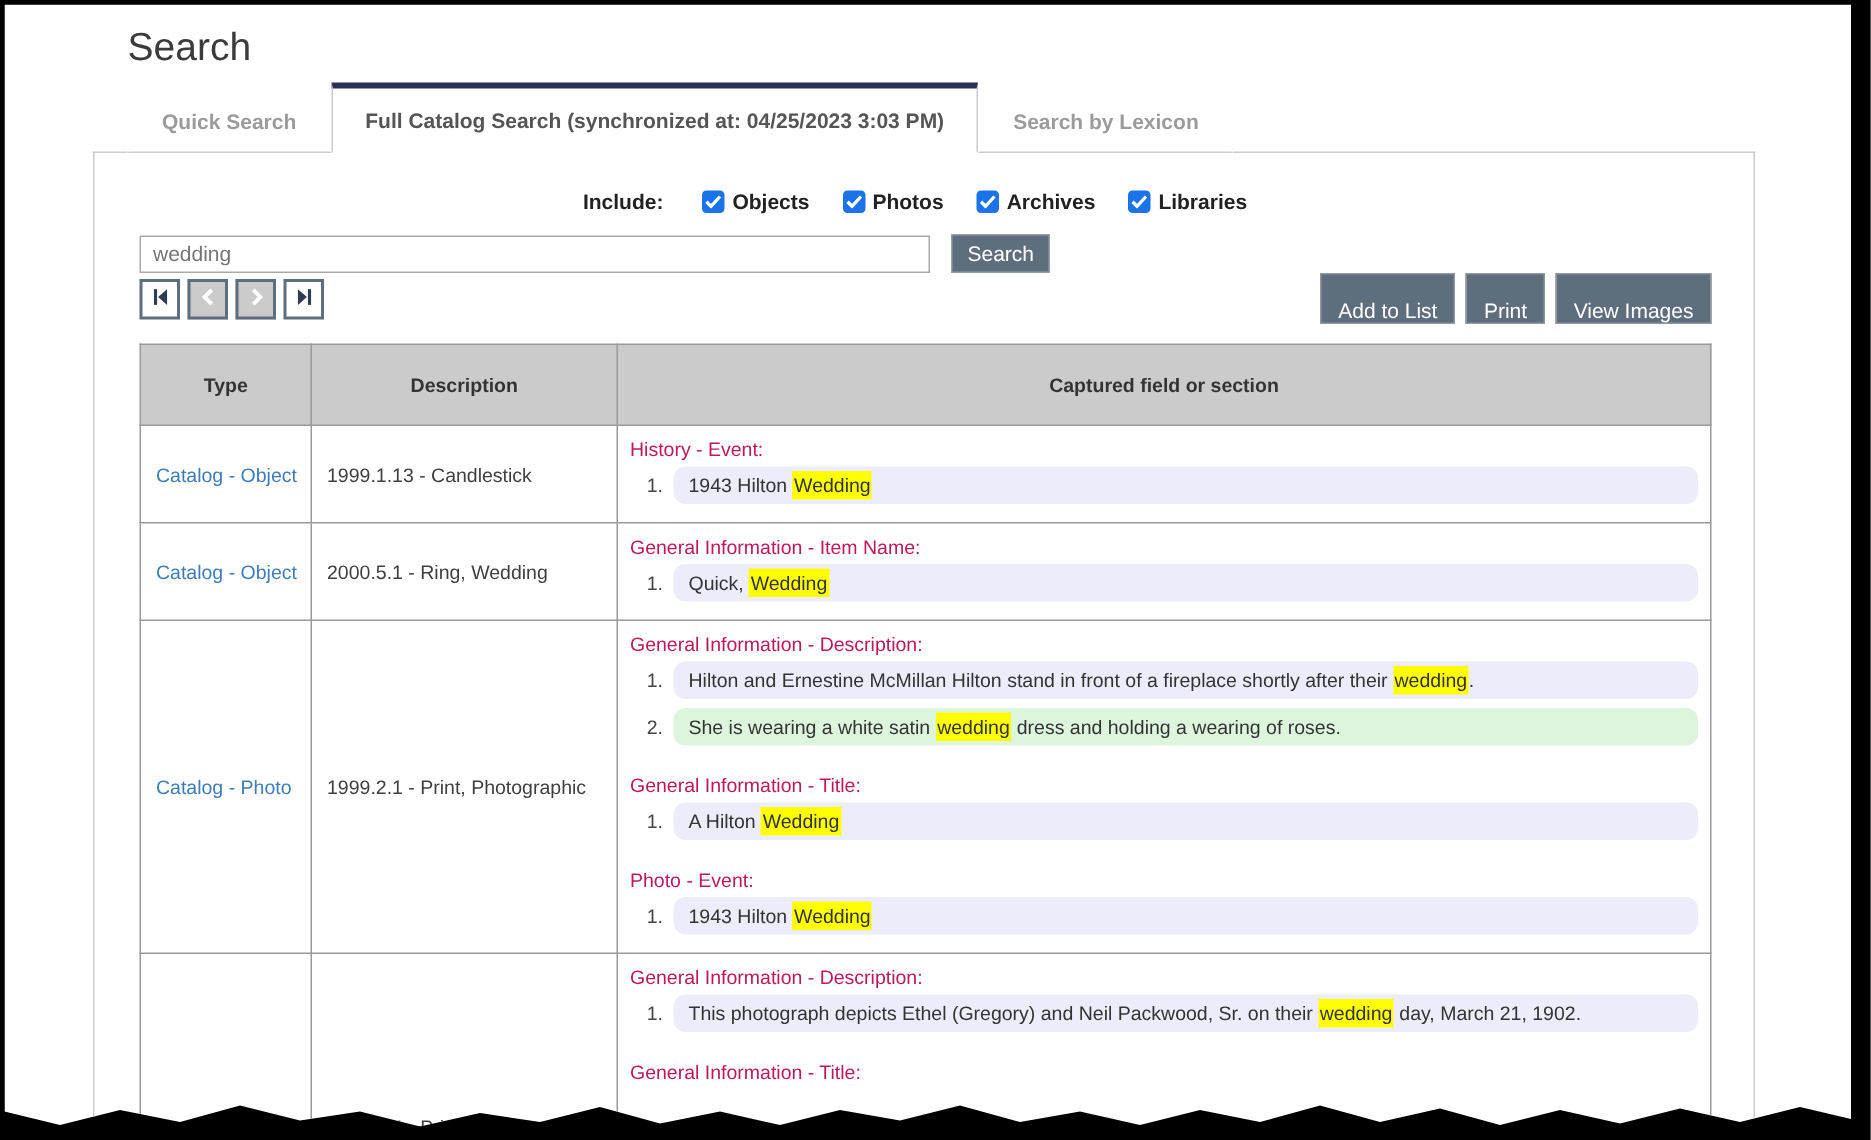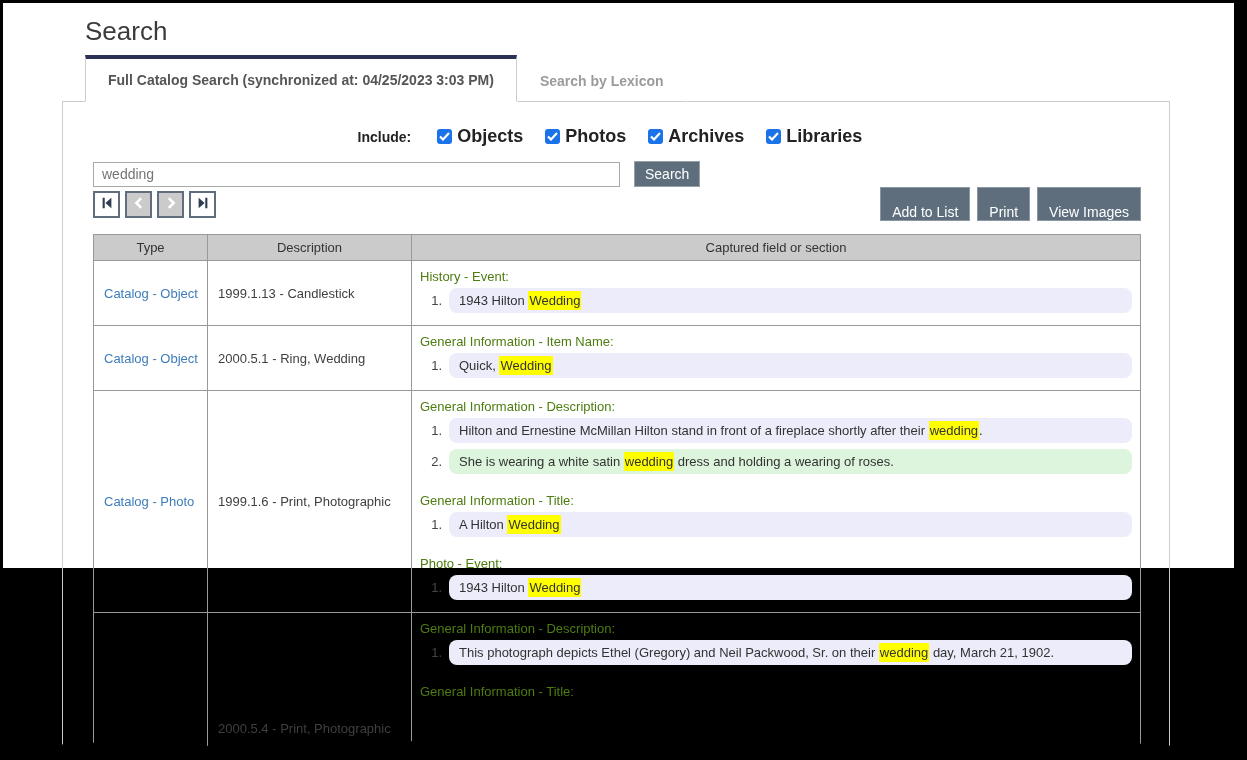--- a/index.html
+++ b/index.html
@@ -1,19 +1,19 @@
 <!DOCTYPE html>
 <html><head>
 <meta charset="utf-8">
 <style>
   * { box-sizing: border-box; margin: 0; padding: 0; }
   html,body { width:1247px; height:760px; overflow:hidden; }
   body { font-family: "Liberation Sans", sans-serif; background:#000; }
 
-  .frame { position:relative; width:1247px; height:568px; background:#000; }
+  .frame { position:relative; width:1247px; height:760px; background:#000; }
   .page  { position:absolute; inset:0; background:#fff;
            clip-path: polygon(3px 3px, 1234px 3px, 1234px 746px, 1200px 738px, 1160px 748px,
              1120px 739px, 1080px 749px, 1040px 740px, 1000px 750px, 960px 739px, 920px 748px,
              880px 737px, 840px 748px, 800px 740px, 760px 750px, 720px 741px, 680px 748px,
              640px 737px, 600px 747px, 560px 740px, 520px 750px, 480px 741px, 440px 749px,
              400px 738px, 360px 748px, 320px 742px, 280px 751px, 240px 741px, 200px 747px,
              160px 737px, 120px 748px, 80px 740px, 40px 750px, 3px 741px); }
 
   h1.page-title { margin:16px 0 6px 85px; font-size:26px; font-weight:400; color:#3b3b3b; }
 
@@ -28,21 +28,21 @@
   .panel { margin:0 77px 0 62px; border:1px solid #ccc; border-bottom:none;
            padding:22px 28px 40px 30px; min-height:660px; position:relative; z-index:1; }
 
   
   .include-row { display:flex; align-items:center; margin:2px 0 0 8px;justify-content:center; }
   .include-label { font-size:14px; font-weight:bold; color:#222; margin-right:26px; }
   .chk-item { display:flex; align-items:center; margin-right:22px; cursor:pointer; }
   .chk-box { width:15px; height:15px; background:#1a73e8; border-radius:3px; margin-right:5px;
              display:inline-flex; align-items:center; justify-content:center; }
   .chk-box svg { display:block; }
-  .chk-label { font-size:18px; font-weight:bold; color:#222; }
+  .chk-label { font-size:14px; font-weight:bold; color:#222; }
 
   
   .search-row { display:flex; align-items:center; margin-top:14px; }
   .search-input { width:527px; height:25px; border:1px solid #a9a9a9; padding:0 8px;
                   font-size:14px; color:#757575; font-family:inherit; }
   .search-btn { margin-left:14px; height:26px; padding:0 10px; background:#5e6e7d; color:#fff;
                 border:1px solid #98a1a9; font-size:14px; font-family:inherit; cursor:pointer; }
 
   h2.results-title { margin:30px 0 10px -2px; font-size:25px; font-weight:400; color:#3b3b3b; }
 
@@ -50,48 +50,49 @@
   .pager { display:flex; gap:5px; }
   .pg-btn { width:27px; height:27px; border:2px solid #5e6e7d; background:#fff;
             display:flex; align-items:center; justify-content:center; padding:0; cursor:pointer; }
   .pg-btn.disabled { background:#cbcbcb; cursor:default; }
   .actions { display:flex; gap:7px; }
   .act-btn { height:27px; padding:16px 11px; background:#5e6e7d; color:#fff; border:1px solid #8d979f;
              font-size:14px; font-family:inherit; cursor:pointer; }
 
   
   table.results { width:100%; border-collapse:collapse; }
-  table.results th { background:#cbcbcb; border:1px solid #999; font-weight:400; font-size:13px;
-                     color:#333; padding:5px 4px; }
+  table.results th { background:#cbcbcb; border:1px solid #999; font-weight:700; font-size:13px;
+                     color:#333; padding:19px 4px; }
   table.results td { border:1px solid #999; font-size:13px; }
   td.col-type { vertical-align:middle; padding-left:10px; width:114px; }
   td.col-type a { color:#3e7cb9; text-decoration:none;text-align:center; }
   td.col-desc { vertical-align:middle; padding-left:10px; width:204px; color:#3f3f3f; }
   td.col-cap  { vertical-align:top; padding:5px 6px 6px 6px; }
   tr.tall td { height:232px; }
 
   .section { margin-bottom:19px; }
   .section:last-child { margin-bottom:4px; }
-  .sec-label { color:#4d7c0f; margin:3px 0 4px 2px; }
+  .sec-label { color:#be185d; margin:3px 0 4px 2px; }
   .item { display:flex; align-items:center; margin:3px 0 6px 0; }
   .num { flex:none; width:24px; text-align:right; margin-right:7px; color:#444; }
   .bar { flex:1; border-radius:8px; padding:5px 10px; color:#333; margin-right:2px; min-height:25px; }
   .bar.purple { background:#ececfa; }
   .bar.green  { background:#dcf5dc; }
   .hl { background:#ffff00; padding:2px 1px; }
 </style>
 </head>
 <body>
 
 <div class="frame">
 <div class="page">
 
   <h1 class="page-title">Search</h1>
 
   <div class="tabs">
+    <div class="tab">Quick Search</div>
     <div class="tab active">Full Catalog Search (synchronized at: 04/25/2023 3:03 PM)</div>
     <div class="tab">Search by Lexicon</div>
   </div>
 
   <div class="panel">
 
     <div class="include-row">
       <span class="include-label">Include:</span>
       <span class="chk-item">
         <span class="chk-box">
@@ -208,21 +209,21 @@
                   <div class="sec-label">General Information - Item Name:</div>
                   <div class="item">
                     <span class="num">1.</span>
                     <div class="bar purple"><span>Quick, </span><span class="hl">Wedding</span></div>
                   </div>
                 </div>
               </td>
             </tr>
             <tr>
               <td class="col-type"><a href="#">Catalog - Photo</a></td>
-              <td class="col-desc">1999.1.6 - Print, Photographic</td>
+              <td class="col-desc">1999.2.1 - Print, Photographic</td>
               <td class="col-cap">
                 <div class="section">
                   <div class="sec-label">General Information - Description:</div>
                   <div class="item">
                     <span class="num">1.</span>
                     <div class="bar purple"><span>Hilton and Ernestine McMillan Hilton stand in front of a fireplace shortly after their </span><span class="hl">wedding</span><span>.</span></div>
                   </div>
                   <div class="item">
                     <span class="num">2.</span>
                     <div class="bar green"><span>She is wearing a white satin </span><span class="hl">wedding</span><span> dress and holding a wearing of roses.</span></div>

